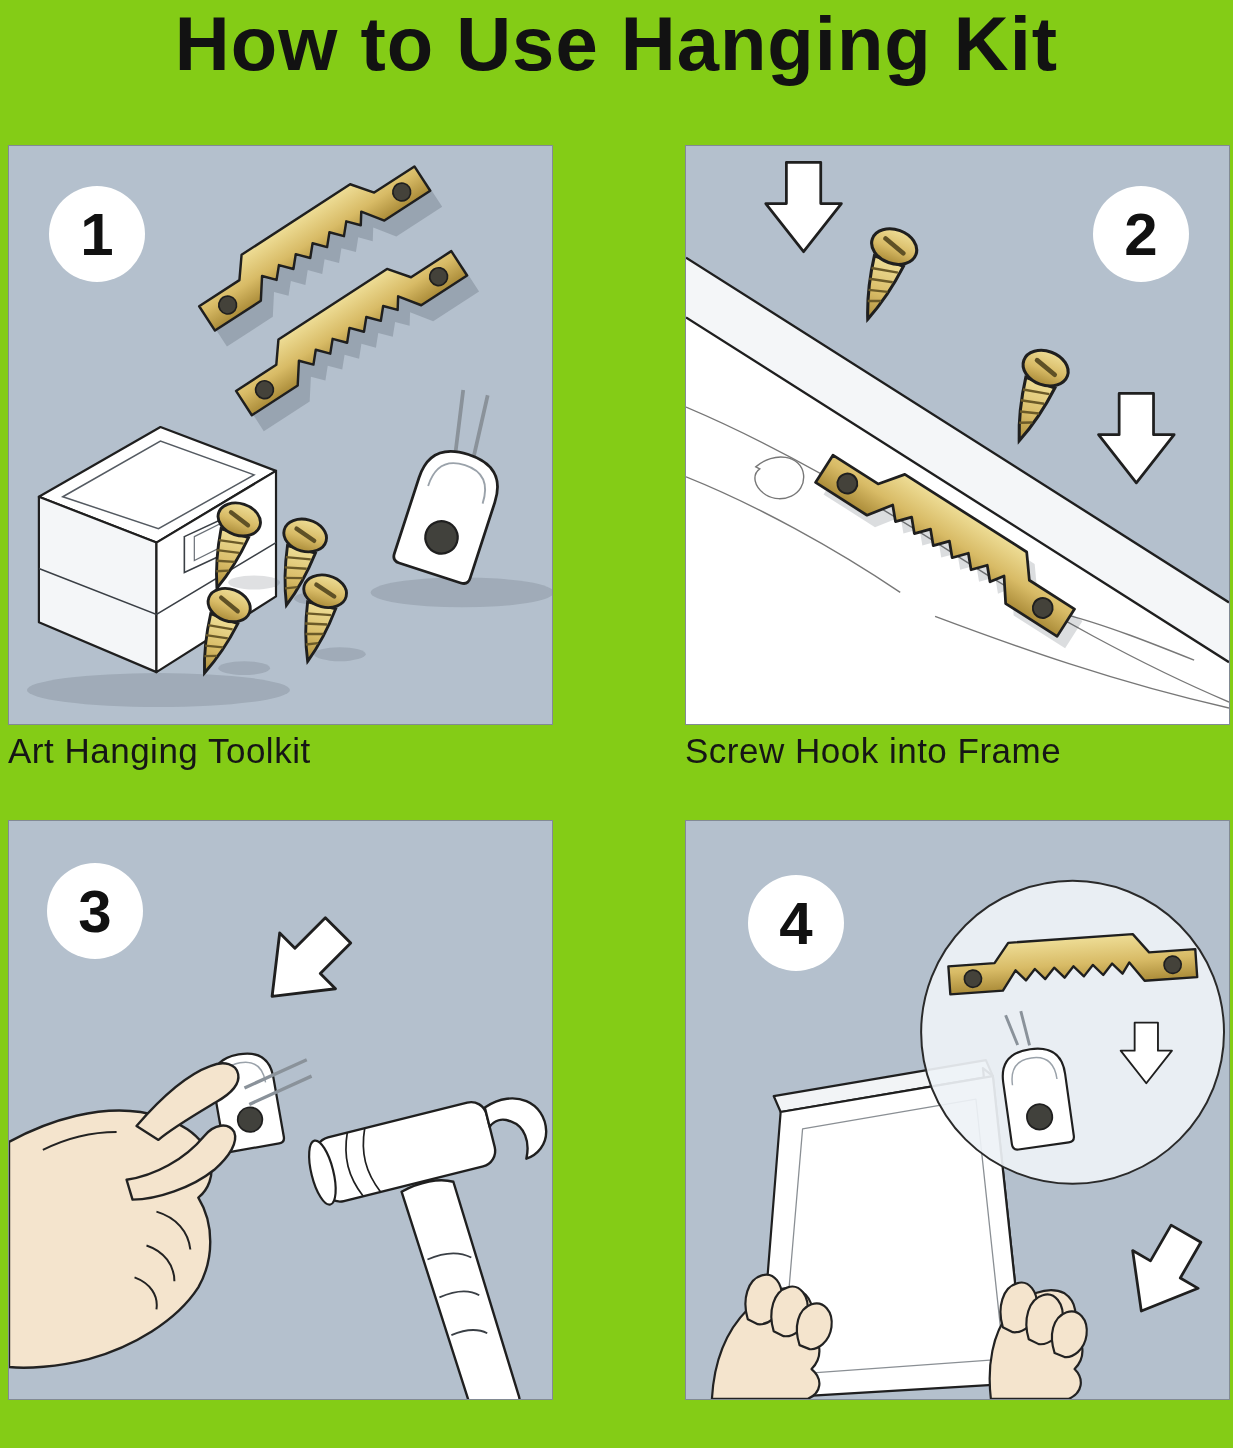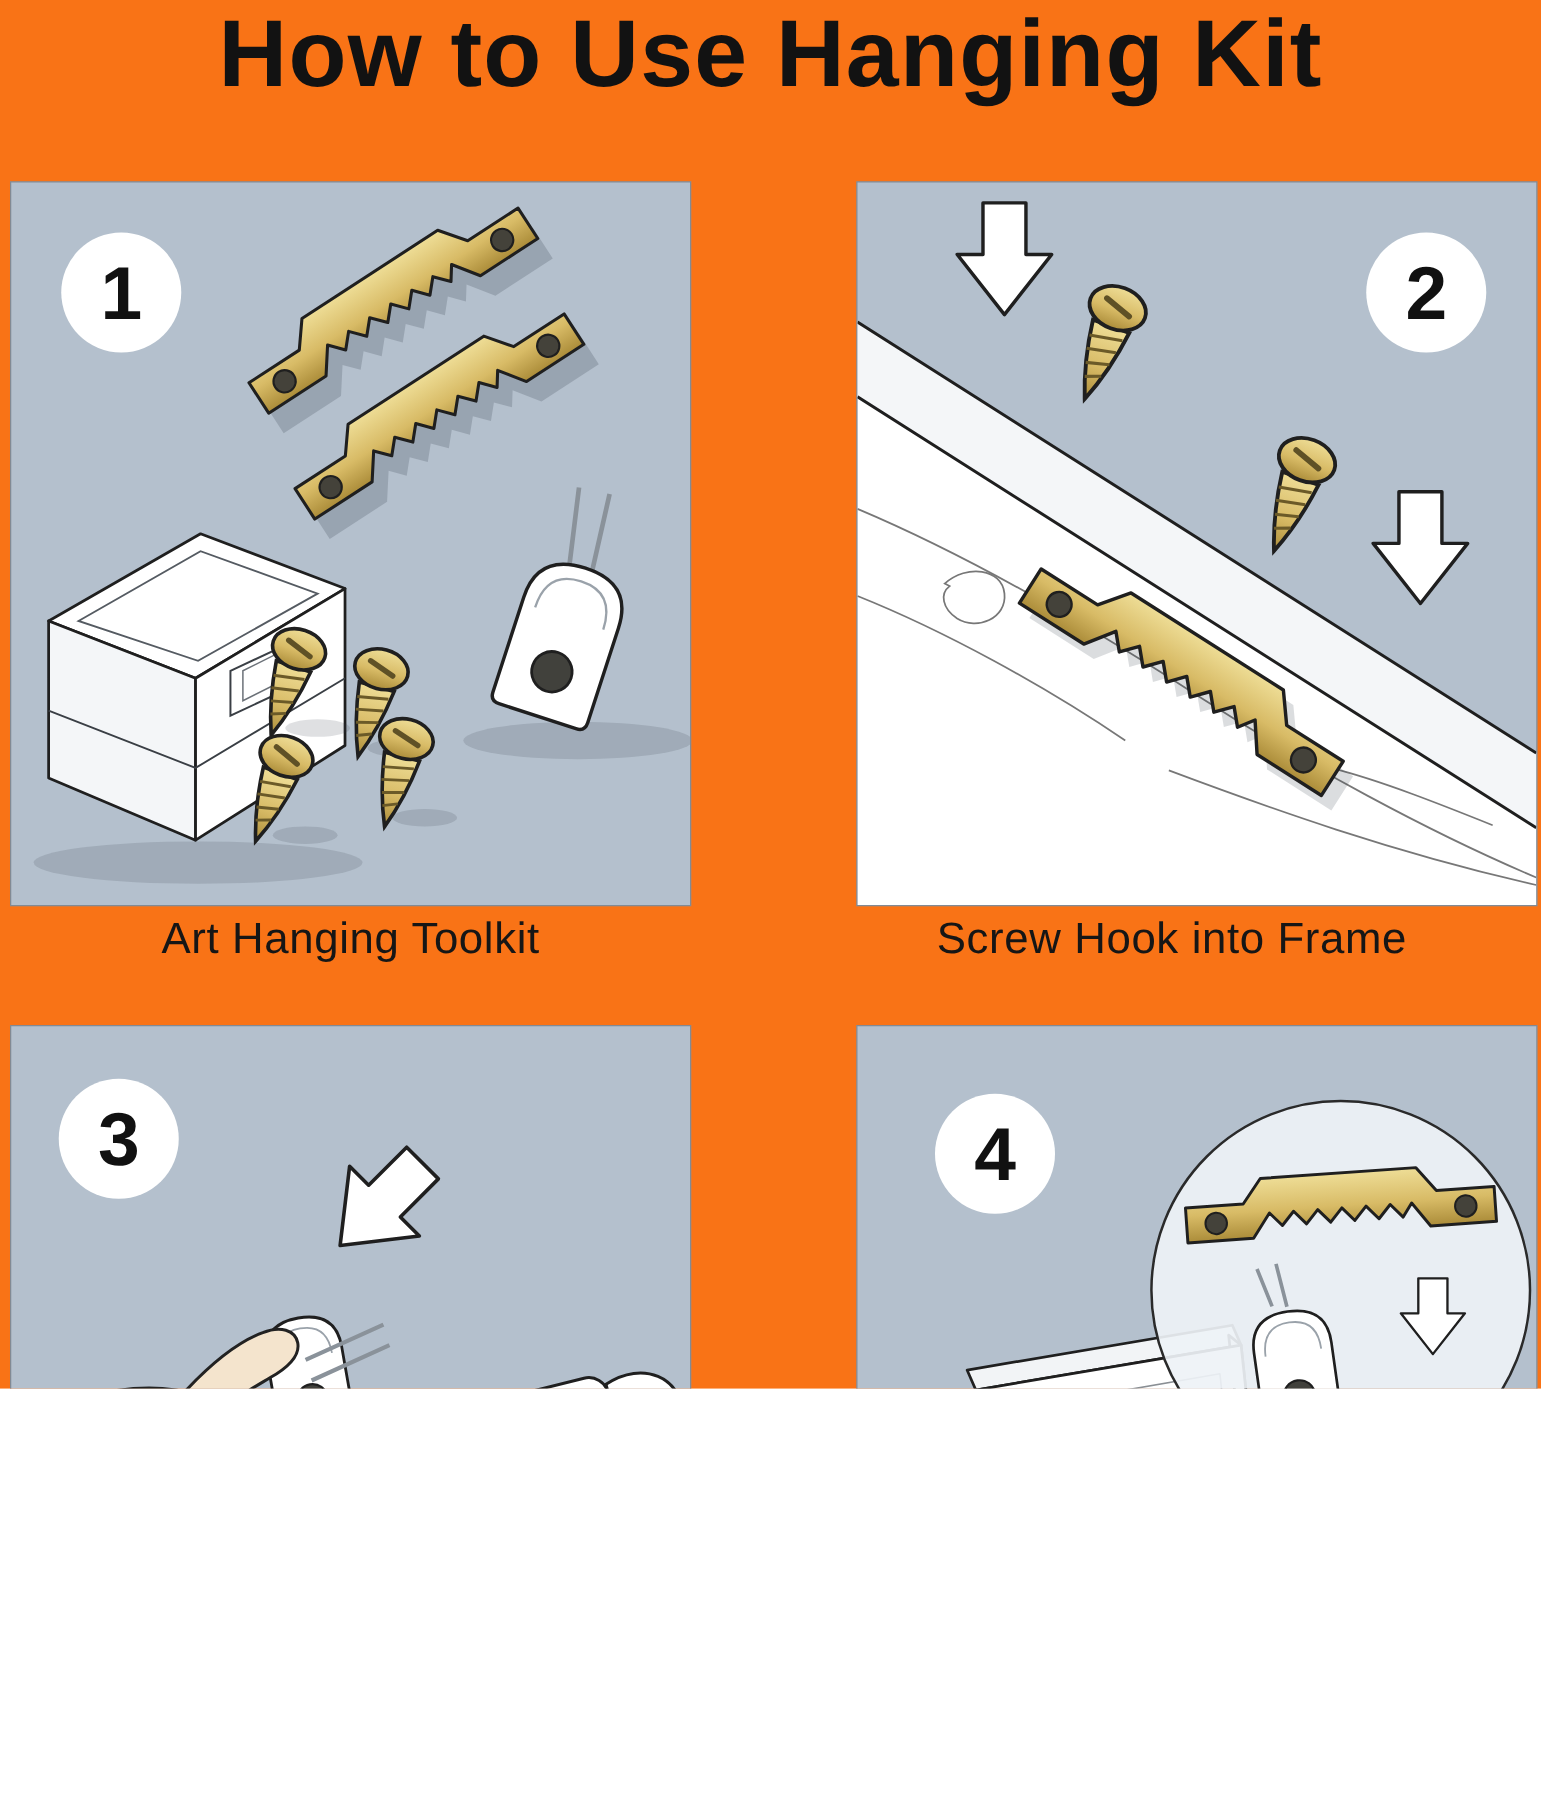--- a/index.html
+++ b/index.html
@@ -1,34 +1,34 @@
 <!DOCTYPE html>
 <html><head>
 <meta charset="utf-8">
 <style>
   * { margin:0; padding:0; box-sizing:border-box; }
   html,body { background:#ffffff; }
   body { font-family:"Liberation Sans", sans-serif; }
-  .page { position:relative; width:1233px; height:1111px; background:#f97316; overflow:hidden; }
+  .page { position:relative; width:1233px; height:1448px; background:#84cc16; overflow:hidden; }
   .title { position:absolute; top:4px; left:0; width:100%; text-align:center;
            font-size:76px; font-weight:700; color:#121212; letter-spacing:1px; line-height:1.05; }
   .panel { position:absolute; width:545px; height:580px; background:#b4c0cd;
            border:1px solid rgba(0,0,0,0.28); }
   .panel svg { position:absolute; left:0; top:0; width:100%; height:100%; display:block; }
   .badge { position:absolute; width:96px; height:96px; border-radius:50%; background:#ffffff;
            display:flex; align-items:center; justify-content:center;
            font-size:60px; font-weight:700; color:#111111; }
-  .caption { position:absolute; width:545px; text-align:center; font-size:35px;
+  .caption { position:absolute; width:545px; font-size:35px;
              font-weight:400; color:#161616; letter-spacing:0.5px; }
   .p1 { left:8px;  top:145px; }
   .p2 { left:685px; top:145px; }
   .p3 { left:8px;  top:820px; }
   .p4 { left:685px; top:820px; }
   .cap1 { left:8px;  top:731px; }
-  .cap2 { left:665px; top:731px; }
+  .cap2 { left:685px; top:731px; }
   .cap3 { left:8px;  top:1404px; }
   .cap4 { left:685px; top:1404px; }
 </style>
 </head>
 <body>
 
 <div class="page">
 
   <h1 class="title">How to Use Hanging  Kit</h1>
 

